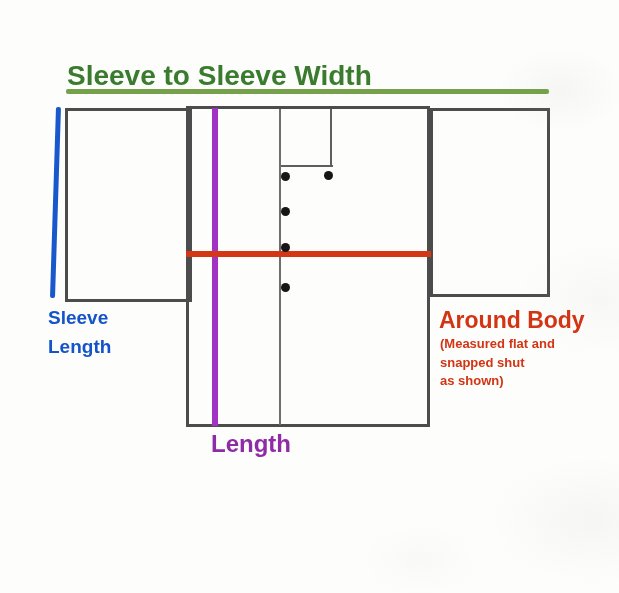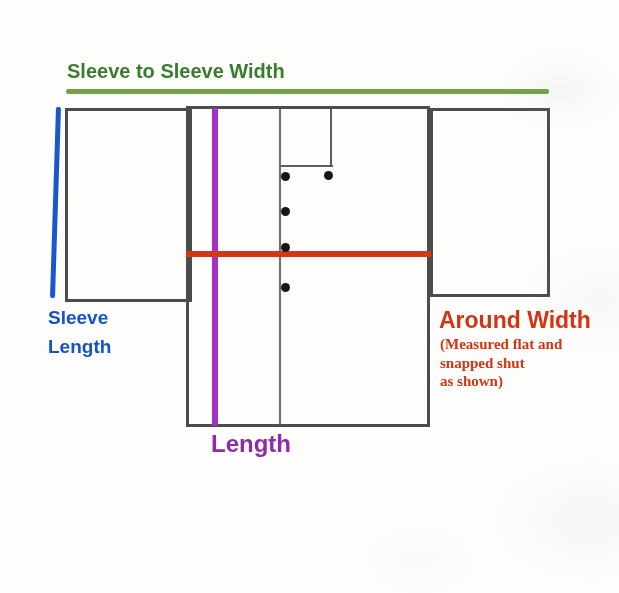--- a/index.html
+++ b/index.html
@@ -70,21 +70,21 @@
     width: 9px; height: 9px;
     background: #161616;
     border-radius: 50%;
     z-index: 7;
   }
 
   
   .label { font-weight: bold; white-space: pre-line; z-index: 8; }
   #title-label {
     left: 67px; top: 60px;
-    font-size: 20px; letter-spacing: 0px;
+    font-size: 28px; letter-spacing: 0px;
     color: #3a7c2d;
     white-space: nowrap;
   }
   #sleeve-length-label {
     left: 48px; top: 303px;
     font-size: 19px; line-height: 29px;
     color: #1454ca;
   }
   #length-label {
     left: 211px; top: 430px;
@@ -92,23 +92,22 @@
     color: #8e2ba6;
   }
   #around-body-label {
     left: 439px; top: 307px;
     font-size: 23px;
     color: #d23414;
     white-space: nowrap;
   }
   #around-body-note {
     left: 440px; top: 335px;
-    font-size: 15px; line-height: 18.5px;
+    font-size: 13px; line-height: 18.5px;
     color: #d23414;
-    font-family: Liberation Serif, serif;
   }
 </style>
 </head>
 <body>
 
 <div class="canvas">
 
   <div class="abs label" id="title-label">Sleeve to Sleeve Width</div>
 
   <div class="abs measure" id="line-sleeve-to-sleeve"></div>
@@ -131,19 +130,19 @@
   <div class="abs snap" style="left:324px; top:171px;"></div>
   <div class="abs snap" style="left:281px; top:207px;"></div>
   <div class="abs snap" style="left:281px; top:243px;"></div>
   <div class="abs snap" style="left:281px; top:283px;"></div>
 
   <div class="abs label" id="sleeve-length-label">Sleeve
 Length</div>
 
   <div class="abs label" id="length-label">Length</div>
 
-  <div class="abs label" id="around-body-label">Around Width</div>
+  <div class="abs label" id="around-body-label">Around Body</div>
 
   <div class="abs label" id="around-body-note">(Measured flat and
 snapped shut
 as shown)</div>
 
 </div>
 
 </body></html>

